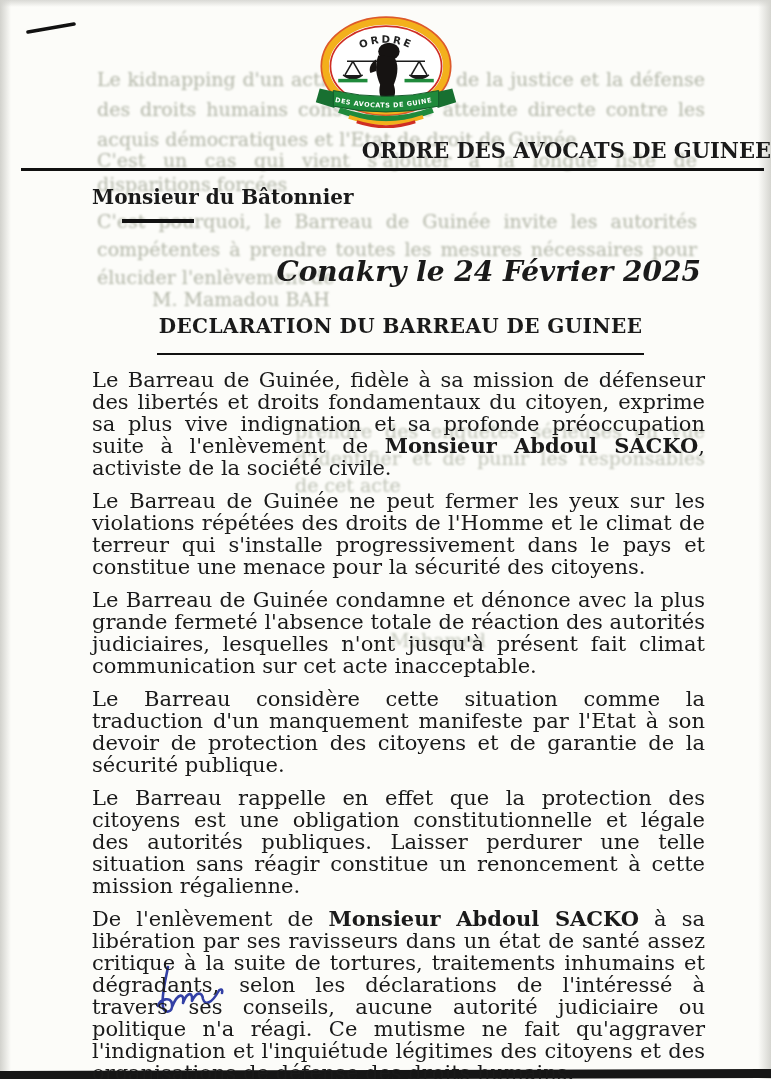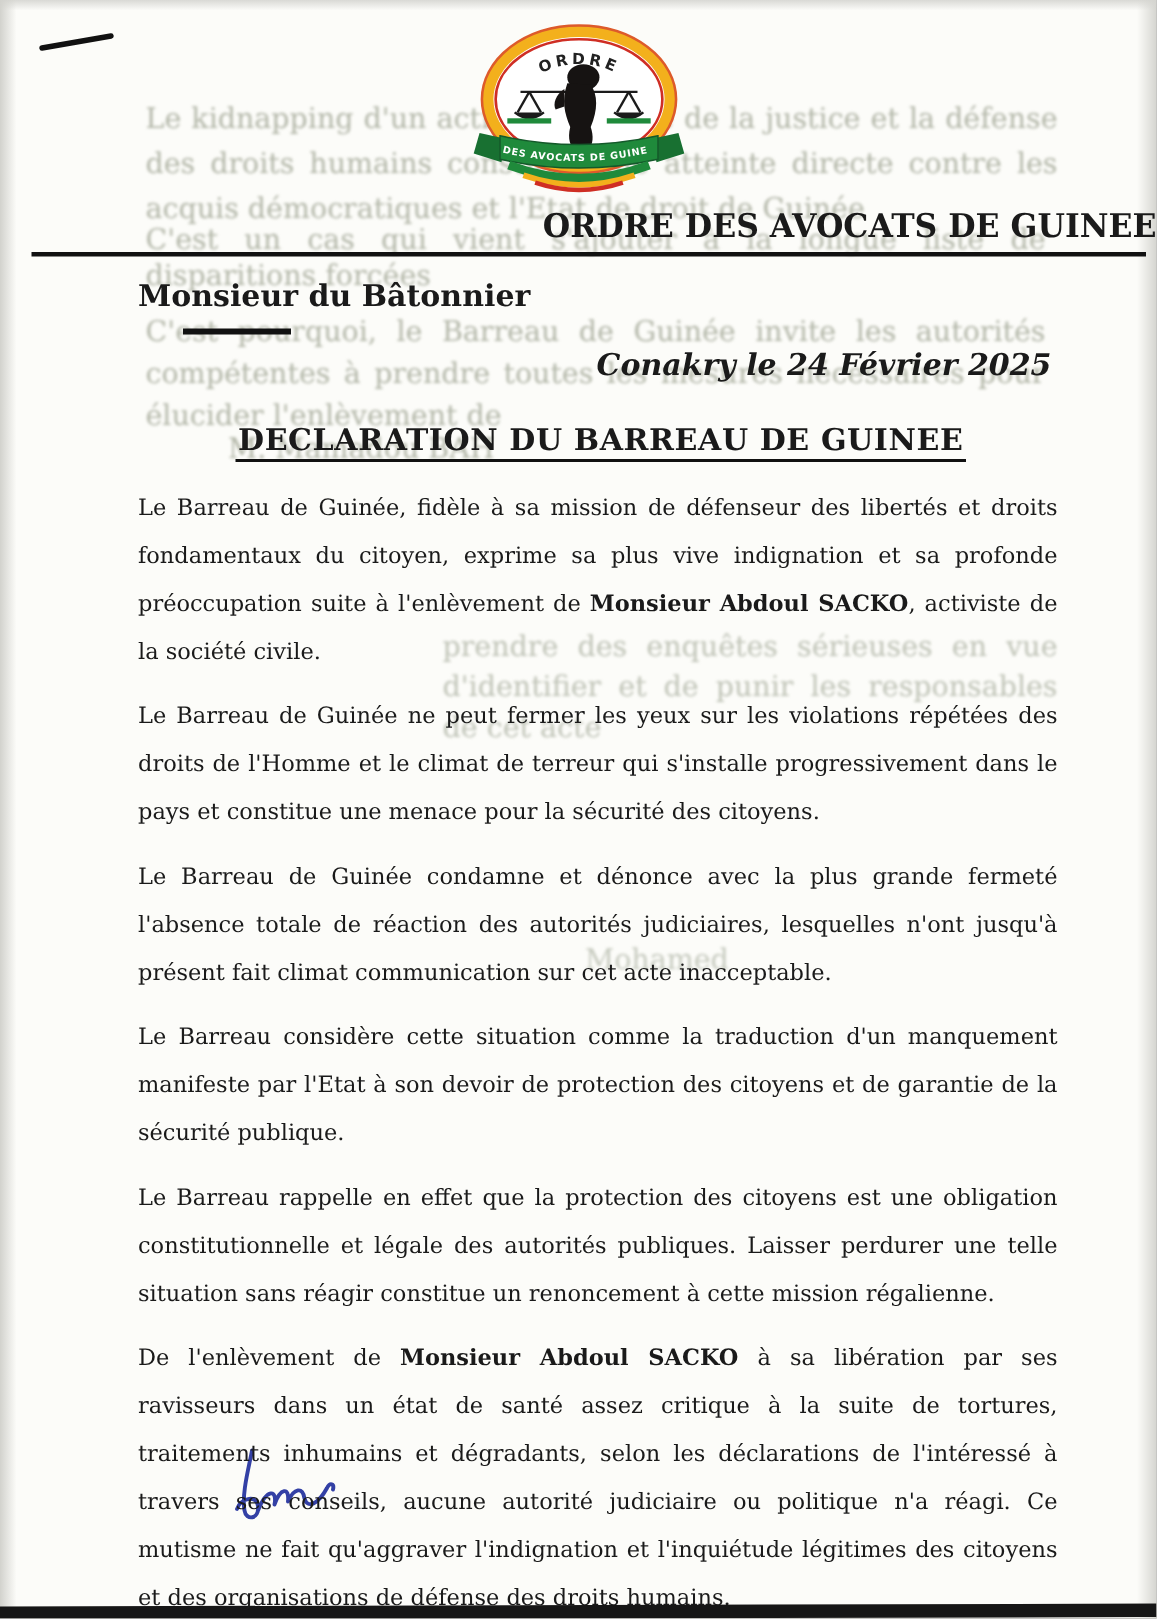--- a/index.html
+++ b/index.html
@@ -46,42 +46,42 @@
   }
   .head-rule{height:3px;background:#111;margin:5px 7px 0 21px;}
   .office{
     margin:14px 0 0 92px;
     font-weight:bold;
     font-size:20px;
   }
   .office-rule{width:72px;height:4px;background:#111;margin:10px 0 0 122px;}
   .dateline{
     text-align:right;
-    margin:8px 70px 0 0;
+    margin:32px 70px 0 0;
     font-weight:bold;
     font-style:italic;
-    font-size:20px;
+    font-size:28px;
   }
 
   
   .doc-title-row{text-align:center;margin-top:26px;}
   .doc-title{
     display:inline-block;
     font-weight:bold;
     font-size:20px;
     border-bottom:2px solid #111;
-    padding:0 2px 1px;
+    padding:0 2px 15px;
     letter-spacing:0.4px;
     margin-left:30px;
   }
   .doc-body{margin:14px 66px 0 92px;}
   .doc-body p.para{
     margin:0 0 11px 0;
-    font-size:15px;
-    line-height:32px;
+    font-size:21px;
+    line-height:22px;
     text-align:justify;
   }
   .doc-body p.para b{font-weight:bold;}
 
   .signature{position:absolute;left:146px;top:962px;width:110px;height:62px;}
 </style>
 </head>
 <body>
 
 <div class="scan">

